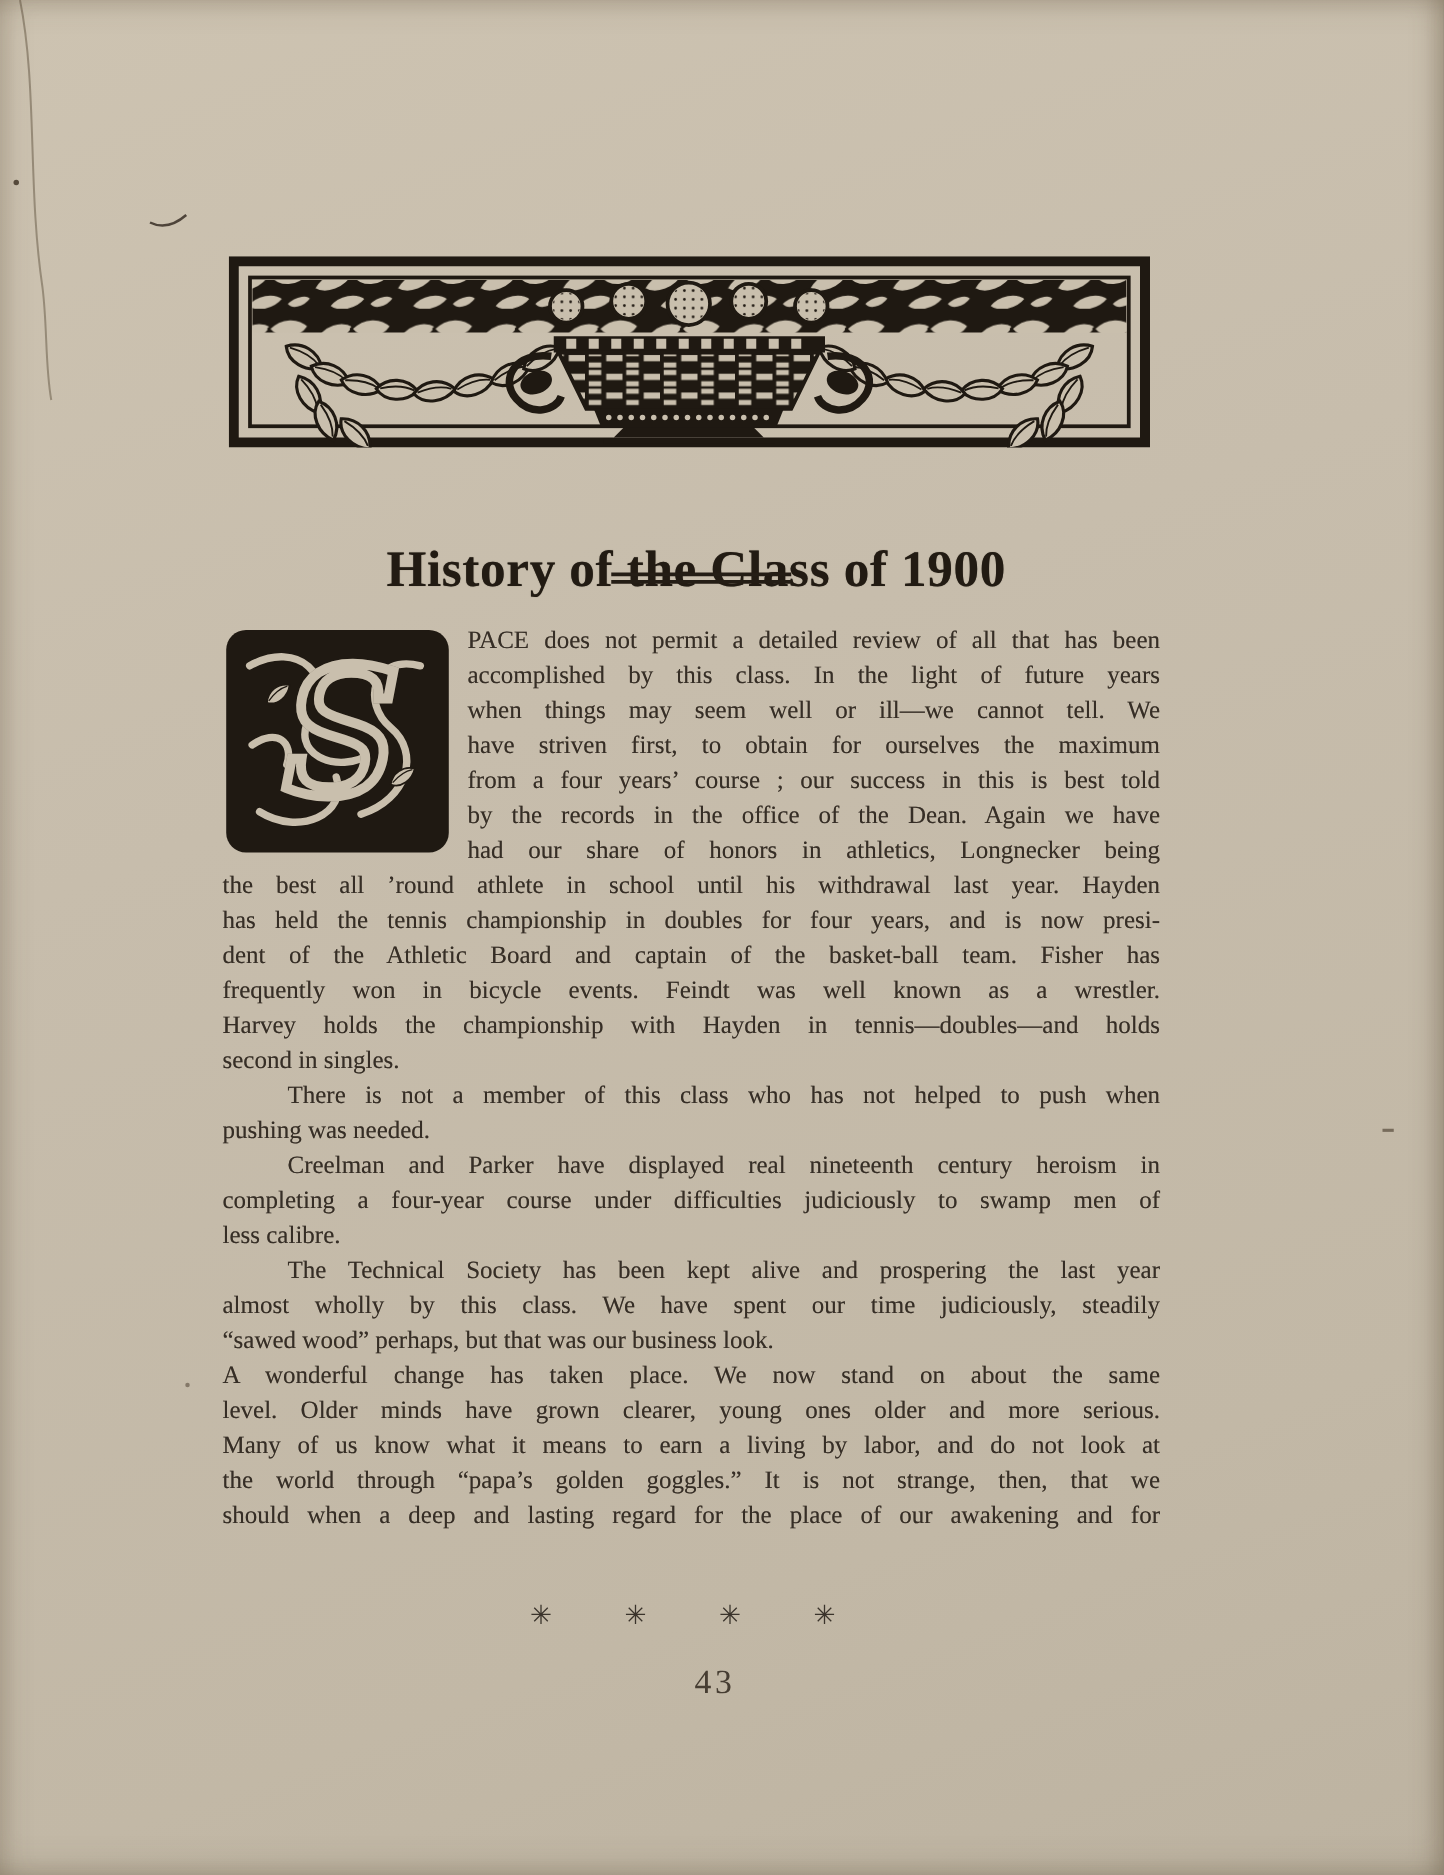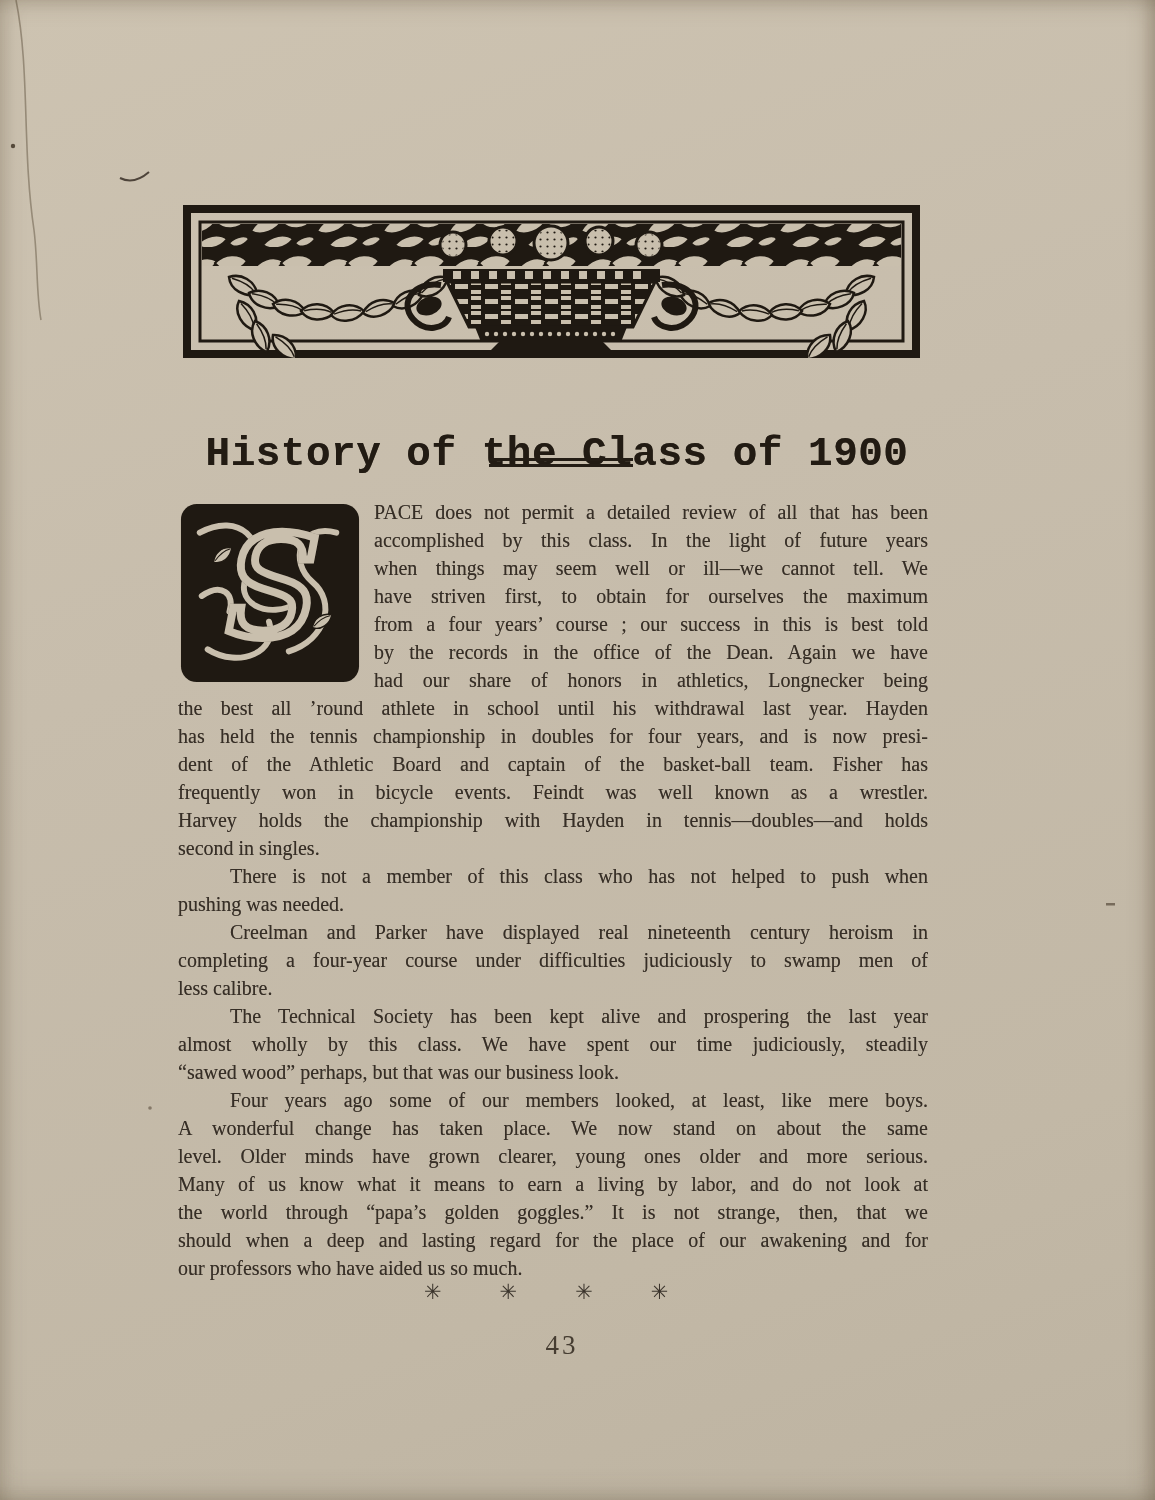--- a/index.html
+++ b/index.html
@@ -16,21 +16,21 @@
     box-shadow:
       inset -16px 0 22px -12px rgba(84,69,48,.38),
       inset 16px 0 26px -16px rgba(84,69,48,.28),
       inset 0 16px 26px -16px rgba(84,69,48,.26),
       inset 0 -18px 30px -18px rgba(84,69,48,.30);
   }
   .ornament{position:absolute;left:183px;top:205px;}
   .title{
     position:absolute;left:0;top:404px;width:1114px;
     text-align:center;
-    font-family:Liberation Mono, monospace;
+    font-family:Liberation Serif, serif;
     font-weight:bold;
     font-size:41px;
     letter-spacing:.5px;
     color:#221b13;
     text-shadow:0 0 .6px rgba(30,24,16,.65);
   }
   .title-rule{
     position:absolute;left:489px;top:458px;width:144px;height:3px;
     border-top:3px solid #241d15;border-bottom:3px solid #241d15;
   }
@@ -45,21 +45,21 @@
   .line{text-align:justify;text-align-last:justify;-moz-text-align-last:justify;}
   .line.endpara{text-align-last:left;-moz-text-align-last:left;}
   .line.indent{text-indent:52px;}
   .separator{
     position:absolute;left:424px;top:1280px;
     display:flex;gap:58px;
     font-family:"DejaVu Sans", sans-serif;
     font-size:21px;color:#3a332b;
   }
   .folio{
-    position:absolute;left:4px;top:1330px;width:1116px;
+    position:absolute;left:14px;top:1330px;width:1116px;
     text-align:center;font-size:27px;letter-spacing:3px;color:#463d32;
   }
   .artifacts{position:absolute;left:0;top:0;pointer-events:none;}
 </style>
 </head>
 <body>
 
 <div class="page">
 
   <svg class="ornament" width="737" height="153" viewBox="0 0 737 153">
@@ -223,27 +223,25 @@
       <div class="line">Harvey holds the championship with Hayden in tennis—doubles—and holds</div>
       <div class="line endpara">second in singles.</div>
       <div class="line indent">There is not a member of this class who has not helped to push when</div>
       <div class="line endpara">pushing was needed.</div>
       <div class="line indent">Creelman and Parker have displayed real nineteenth century heroism in</div>
       <div class="line">completing a four-year course under difficulties judiciously to swamp men of</div>
       <div class="line endpara">less calibre.</div>
       <div class="line indent">The Technical Society has been kept alive and prospering the last year</div>
       <div class="line">almost wholly by this class. We have spent our time judiciously, steadily</div>
       <div class="line endpara">“sawed wood” perhaps, but that was our business look.</div>
-      <div class="line indent">Four years ago some of our members looked, at least, like mere boys.</div>
       <div class="line">A wonderful change has taken place. We now stand on about the same</div>
       <div class="line">level. Older minds have grown clearer, young ones older and more serious.</div>
       <div class="line">Many of us know what it means to earn a living by labor, and do not look at</div>
       <div class="line">the world through “papa’s golden goggles.” It is not strange, then, that we</div>
       <div class="line">should when a deep and lasting regard for the place of our awakening and for</div>
-      <div class="line endpara">our professors who have aided us so much.</div>
     </div>
 
   <div class="separator">
       <span>✳</span>
       <span>✳</span>
       <span>✳</span>
       <span>✳</span>
     </div>
 
   <div class="folio">43</div>

